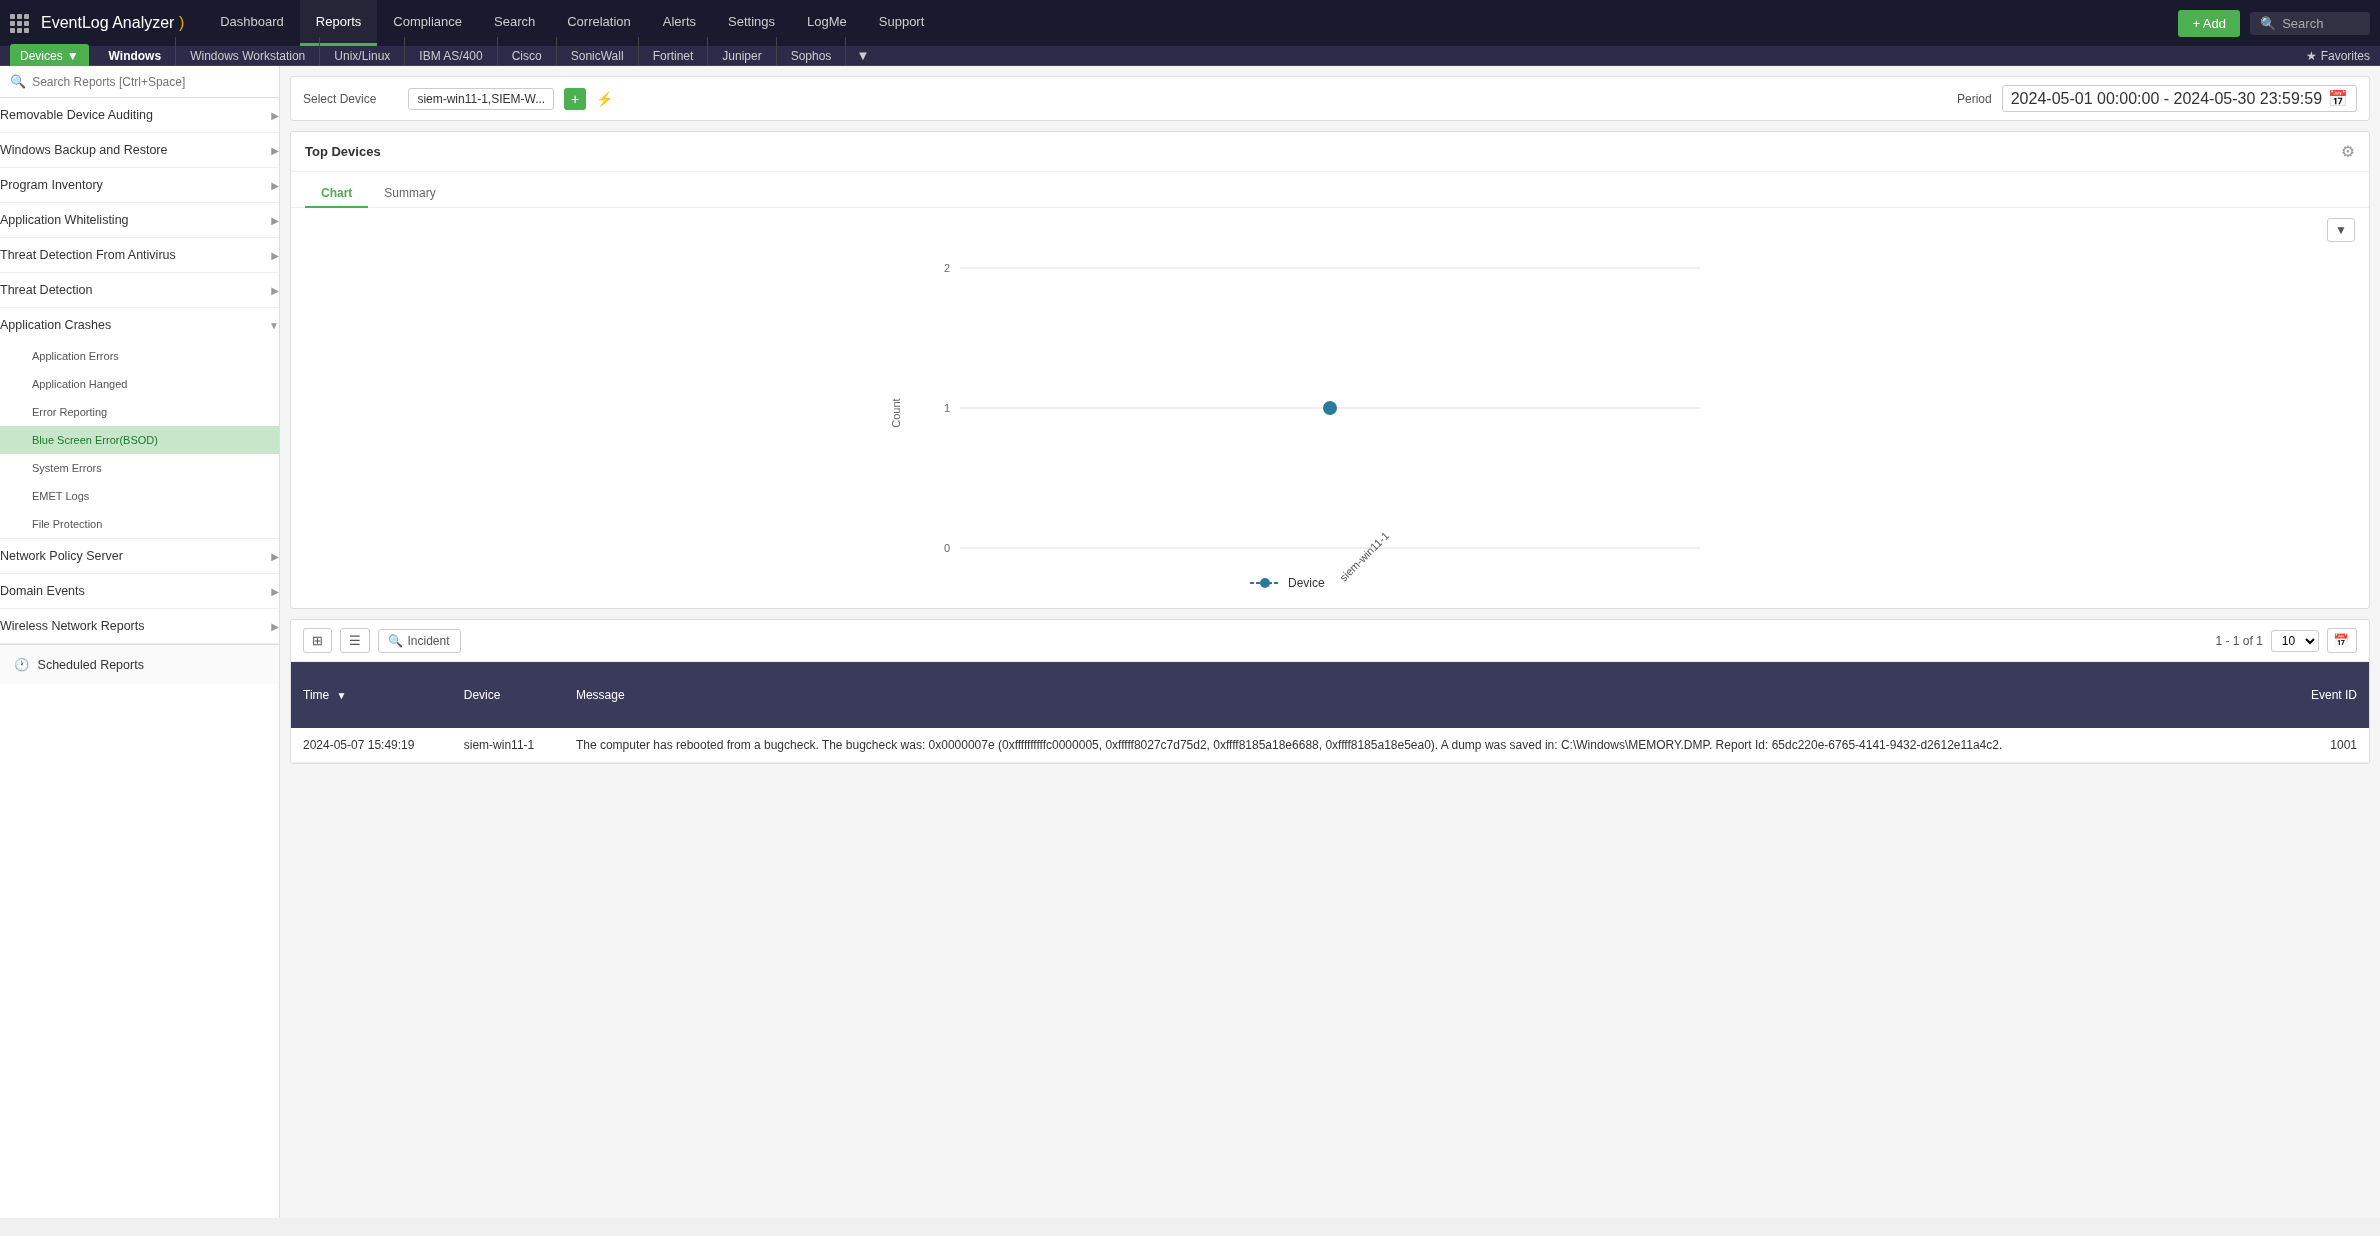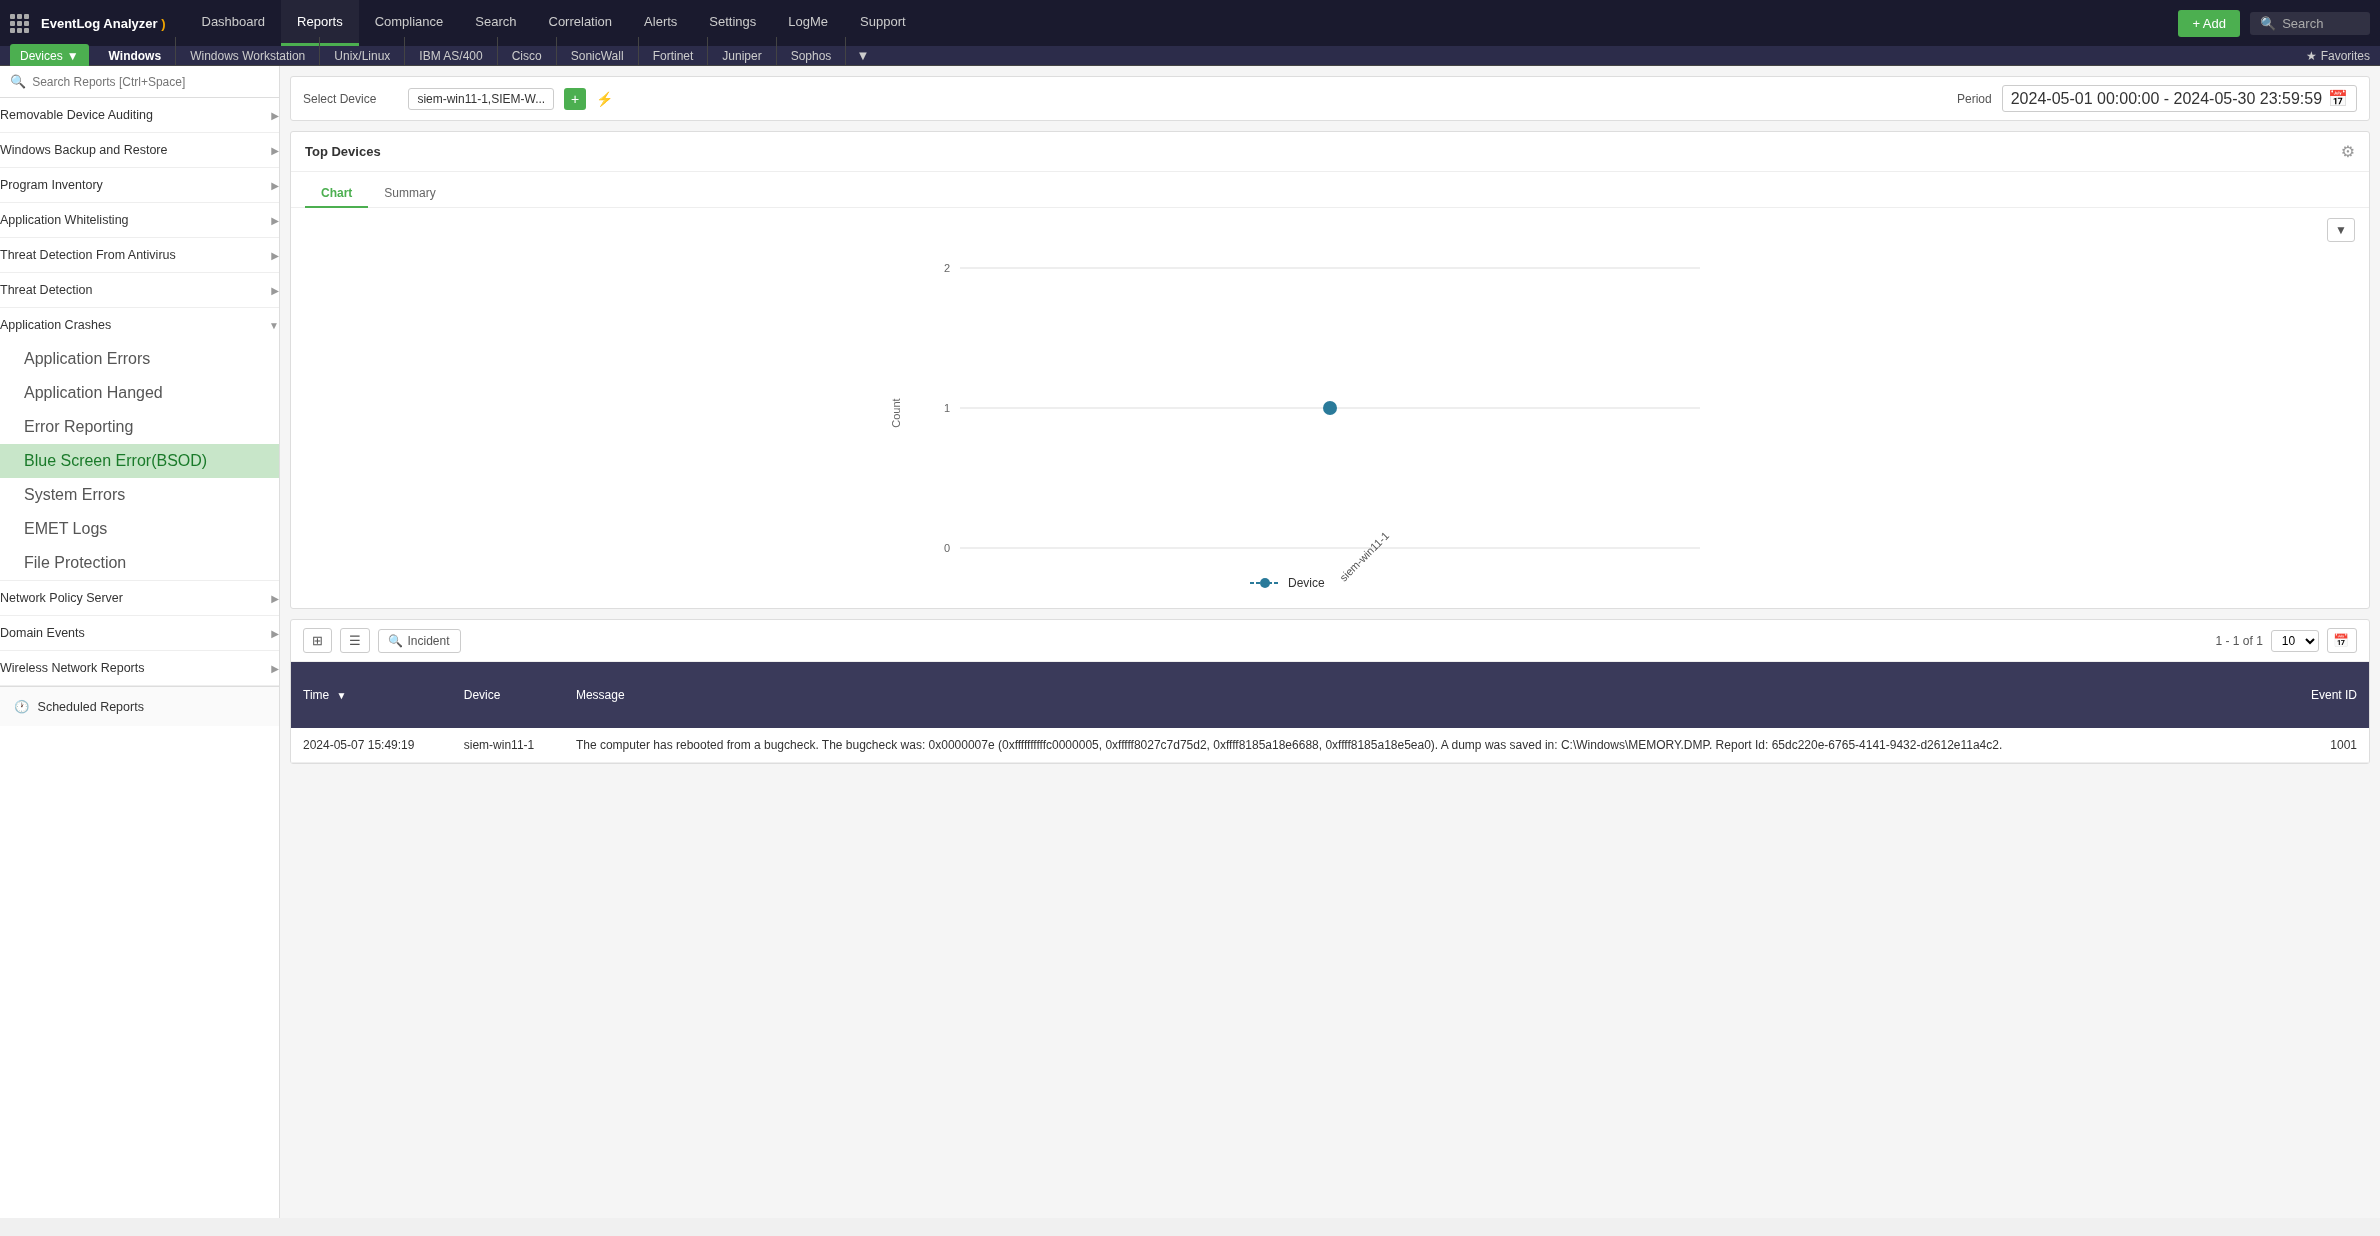--- a/index.html
+++ b/index.html
@@ -20,21 +20,21 @@
       gap: 8px;
       margin-right: 20px;
     }
     .logo-grid {
       display: grid;
       grid-template-columns: repeat(3,5px);
       gap: 2px;
       margin-right: 4px;
     }
     .logo-dot { width: 5px; height: 5px; background: #aaa; border-radius: 1px; }
-    .logo-text { font-size: 13px; font-weight: 700; color: #fff; }
+    .logo-text { font-size: 16px; font-weight: 400; color: #fff; }
     .logo-text span { color: #f0a500; }
     .nav-items { display: flex; align-items: center; gap: 0; flex: 1; }
     .nav-item {
       color: #ccc;
       padding: 0 16px;
       height: 46px;
       display: flex;
       align-items: center;
       cursor: pointer;
       font-size: 13px;
@@ -155,23 +155,23 @@
       align-items: center;
       justify-content: space-between;
       padding: 10px 0;
       cursor: pointer;
       font-size: 12.5px;
       color: #333;
     }
     .sidebar-sub-item {
       display: flex;
       align-items: center;
-      padding: 8px 14px 8px 24px;
-      cursor: pointer;
-      font-size: 16px;
+      padding: 8px 14px 8px 32px;
+      cursor: pointer;
+      font-size: 11px;
       color: #555;
     }
     .sidebar-sub-item.active { background: #c8e6c9; color: #1a7a2a; font-weight: 500; }
     .chevron { font-size: 10px; color: #999; }
 
     
     .sidebar-footer {
       padding: 12px 14px;
       display: flex;
       align-items: center;

